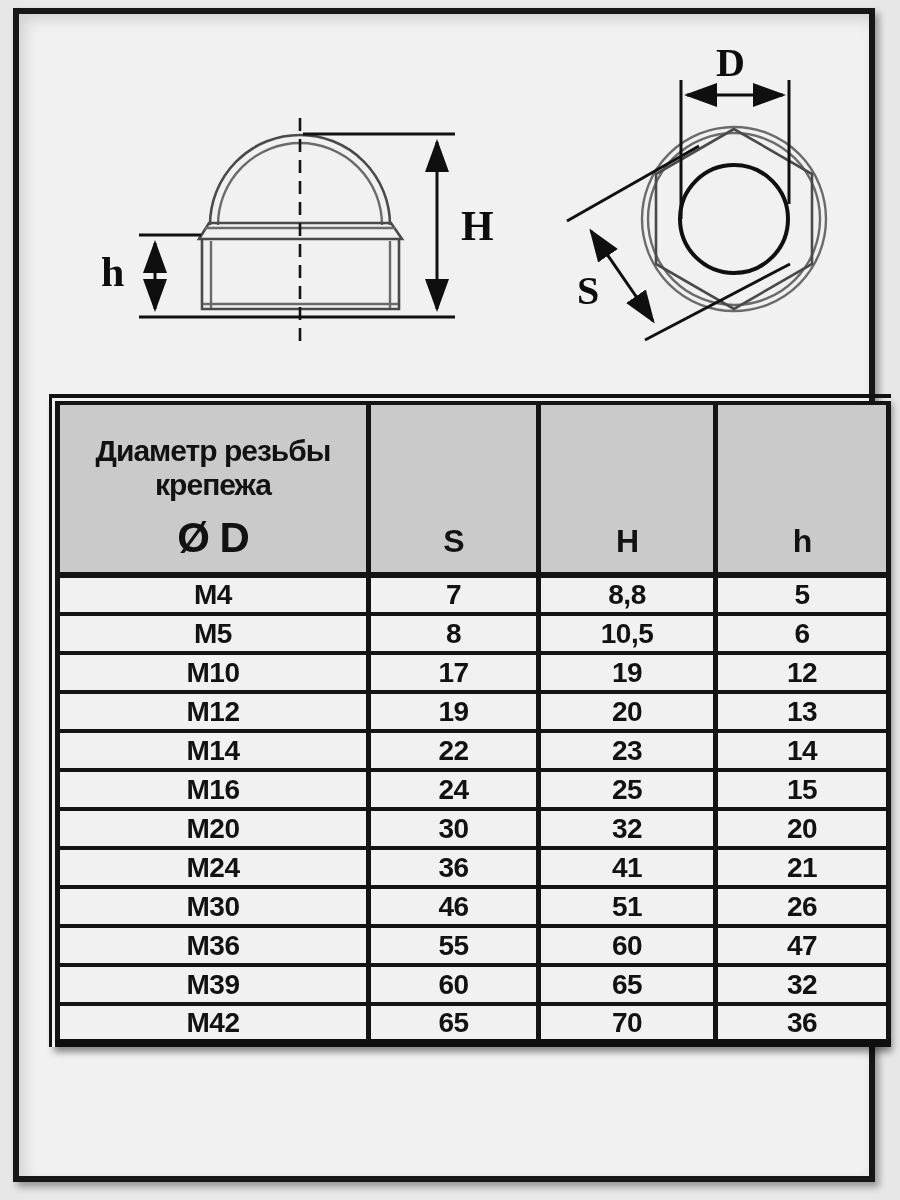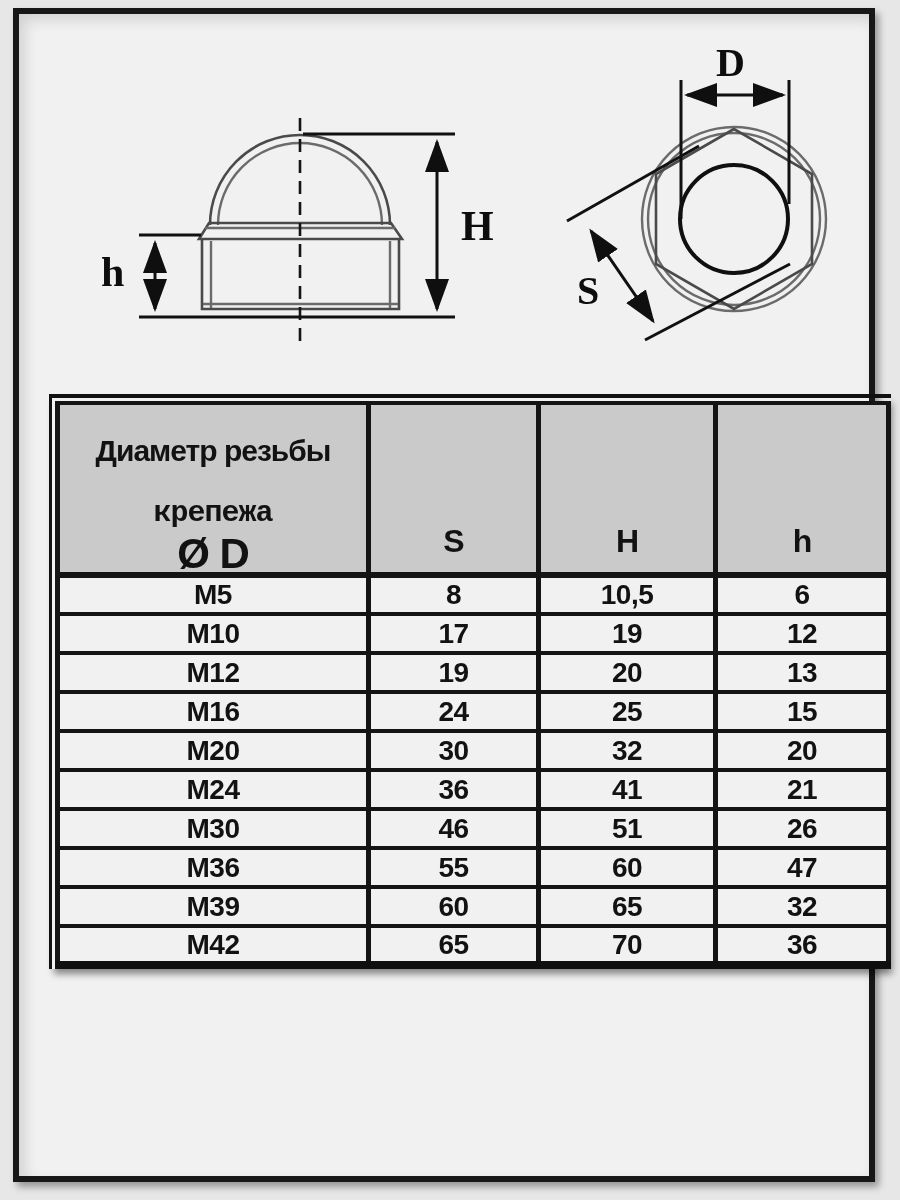--- a/index.html
+++ b/index.html
@@ -45,21 +45,21 @@
     background: #cacaca;
     height: 172px;
     vertical-align: bottom;
     border-bottom: 6px solid #141414;
     font-weight: bold;
     letter-spacing: -1px;
   }
   .dims thead th.hsub { font-size: 32px; padding-bottom: 12px; }
   .hcol1 { display: flex; flex-direction: column; height: 144px; text-align: center; }
   .hcol1 .l1 { margin-top: 6px;  font-size: 30px; font-weight: bold; }
-  .hcol1 .l2 { margin-top: 28px; font-size: 30px; font-weight: bold; font-family: Liberation Mono, monospace; }
+  .hcol1 .l2 { margin-top: 0; font-size: 30px; font-weight: bold; }
   .hcol1 .l3 { margin-top: auto; margin-bottom: 10px; font-size: 42px; font-weight: bold; }
   .dims tbody td {
     height: 39px;
     text-align: center;
     font-size: 28px;
     font-weight: bold;
     letter-spacing: -0.5px;
   }
   .dims tbody tr:last-child td { border-bottom: 8px solid #0f0f0f; }
 
@@ -151,38 +151,50 @@
                 <div class="l3">Ø D</div>
               </div>
             </th>
             <th class="hsub">S</th>
             <th class="hsub">H</th>
             <th class="hsub">h</th>
           </tr>
         </thead>
         <tbody>
           <tr>
+            <td>M4</td>
+            <td>7</td>
+            <td>8,8</td>
+            <td>5</td>
+          </tr>
+          <tr>
             <td>M5</td>
             <td>8</td>
             <td>10,5</td>
             <td>6</td>
           </tr>
           <tr>
             <td>M10</td>
             <td>17</td>
             <td>19</td>
             <td>12</td>
           </tr>
           <tr>
             <td>M12</td>
             <td>19</td>
             <td>20</td>
             <td>13</td>
           </tr>
           <tr>
+            <td>M14</td>
+            <td>22</td>
+            <td>23</td>
+            <td>14</td>
+          </tr>
+          <tr>
             <td>M16</td>
             <td>24</td>
             <td>25</td>
             <td>15</td>
           </tr>
           <tr>
             <td>M20</td>
             <td>30</td>
             <td>32</td>
             <td>20</td>

